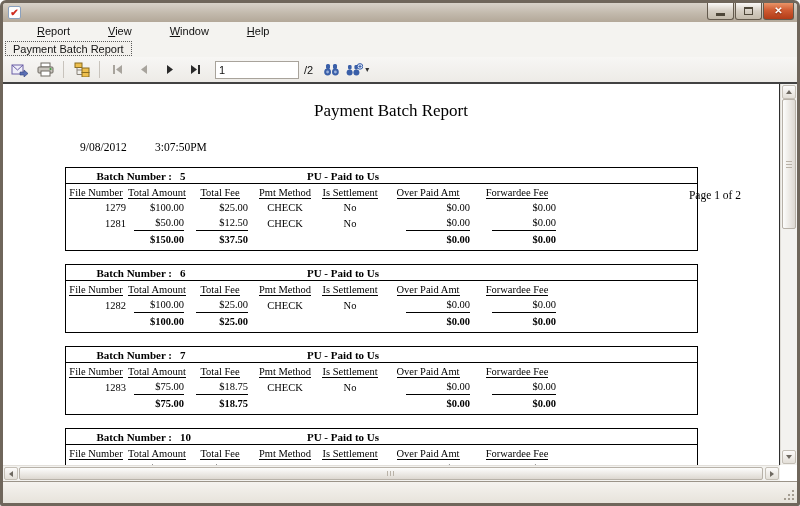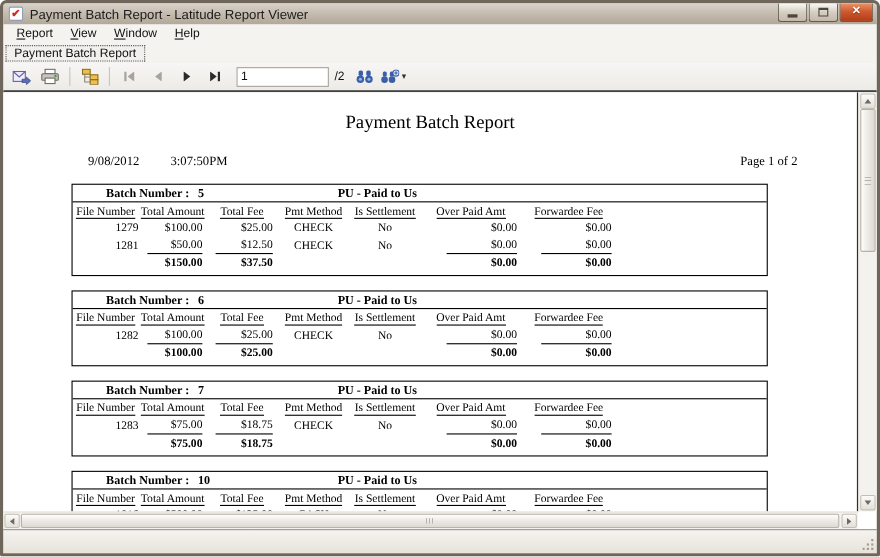--- a/index.html
+++ b/index.html
@@ -20,21 +20,21 @@
   .win-controls{position:absolute;right:3px;top:0;display:flex;}
   .wbtn{width:27px;height:17px;border:1px solid #635a4d;border-top:none;border-radius:0 0 3px 3px;
     margin-left:1px;display:flex;align-items:center;justify-content:center;
     background:linear-gradient(#fbfaf8,#d5cec3 50%,#c3baab);}
   .wbtn.close{width:31px;background:linear-gradient(#e99468,#cf5b32 45%,#b23c17);}
   .glyph-min{width:9px;height:3px;background:#4e4739;margin-top:7px;}
   .glyph-max{width:9px;height:8px;border:1px solid #4e4739;border-top:2px solid #4e4739;background:transparent;}
   .glyph-close{color:#fff;font-size:10px;font-weight:bold;text-shadow:0 1px 1px #7a2408;line-height:10px;}
   
   .menubar{height:18px;display:flex;align-items:center;padding-left:4px;background:#f4f3f0;font-size:11px;color:#111;}
-  .menu-item{padding:2px 8px;}
+  .menu-item{padding:2px 8px;margin-left:22px;}
   .menu-item u{text-decoration:underline;}
   
   .tabrow{height:17px;background:#f4f3f0;position:relative;}
   .tab{position:absolute;left:2px;top:1px;height:15px;line-height:14px;padding:0 7px;
     font-size:11px;color:#111;border:1px dotted #5a5a5a;background:#f2f0ec;}
   
   .toolbar{height:27px;display:flex;align-items:center;padding:0 4px;gap:1px;
     background:linear-gradient(#f7f6f4,#edebe7);border-bottom:2px solid #424242;}
   .tbtn{width:25px;height:22px;display:flex;align-items:center;justify-content:center;border-radius:2px;}
   .tsep{width:1px;height:17px;background:#c8c3bc;margin:0 4px;}
@@ -43,21 +43,21 @@
   .page-total{font-size:11px;color:#111;margin:0 5px 0 4px;}
   .caret{font-size:8px;color:#333;margin-left:2px;}
   
   .viewer{position:relative;height:397px;background:#fff;}
   .page{position:absolute;left:0;top:0;width:777px;height:381px;background:#fff;overflow:hidden;
     border-right:1px solid #2e2e2e;font-family:"Liberation Serif","DejaVu Serif",serif;color:#000;}
   .rpt-title{text-align:center;font-size:17px;margin-top:17px;height:21px;}
   .rpt-meta{position:relative;margin-top:19px;height:15px;font-size:11.5px;}
   .rpt-date{position:absolute;left:77px;}
   .rpt-time{position:absolute;left:152px;}
-  .rpt-page{position:absolute;right:54px;}
+  .rpt-page{position:absolute;right:38px;margin-top:48px;}
   .batches{margin:11px 0 0 62px;width:635px;}
   .batch{border:1px solid #000;width:633px;margin-bottom:13px;background:#fff;}
   .batch-head{position:relative;height:16px;line-height:16px;border-bottom:1px solid #000;
     font-weight:bold;font-size:11px;}
   .b-label{display:inline-block;width:106px;text-align:right;}
   .b-num{margin-left:8px;}
   .b-type{position:absolute;left:277px;top:0;transform:translateX(-50%);white-space:nowrap;}
   table.grid{border-collapse:collapse;table-layout:fixed;width:100%;font-size:10.5px;}
   col.w1{width:60px}col.w2{width:62px}col.w3{width:64px}col.w4{width:66px}
   col.w5{width:64px}col.w6{width:92px}col.w7{width:86px}col.w8{width:auto}
@@ -97,21 +97,20 @@
     display:flex;align-items:center;padding:0 8px;font-size:12px;color:#141414;position:relative;}
   .resize-grip{position:absolute;right:2px;bottom:2px;}
 </style>
 </head>
 <body>
 
 <div class="window">
 
   <div class="titlebar">
     <div class="app-icon">✔</div>
-    <span class="title-text">Payment Batch Report - Latitude Report Viewer</span>
     <div class="win-controls">
       <div class="wbtn">
           <span class="glyph-min"></span>
         </div>
       <div class="wbtn">
           <span class="glyph-max"></span>
         </div>
       <div class="wbtn close">
           <span class="glyph-close">✕</span>
         </div>

